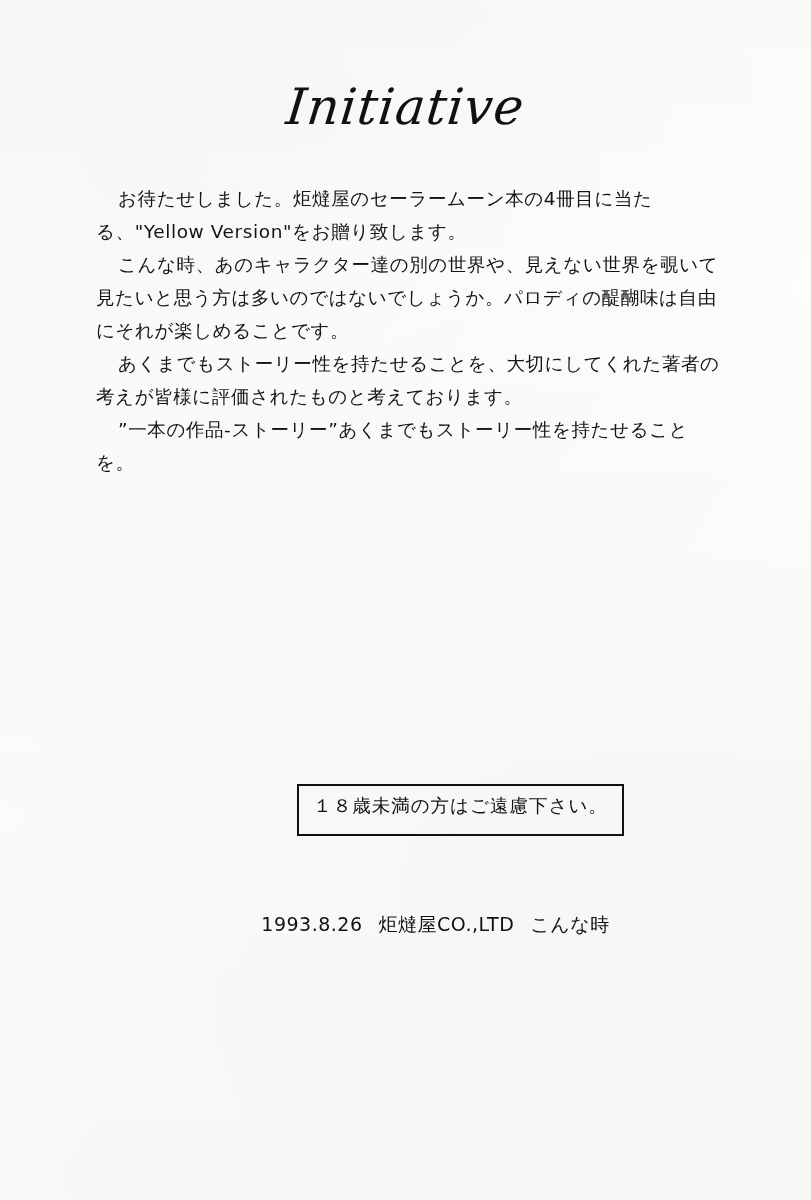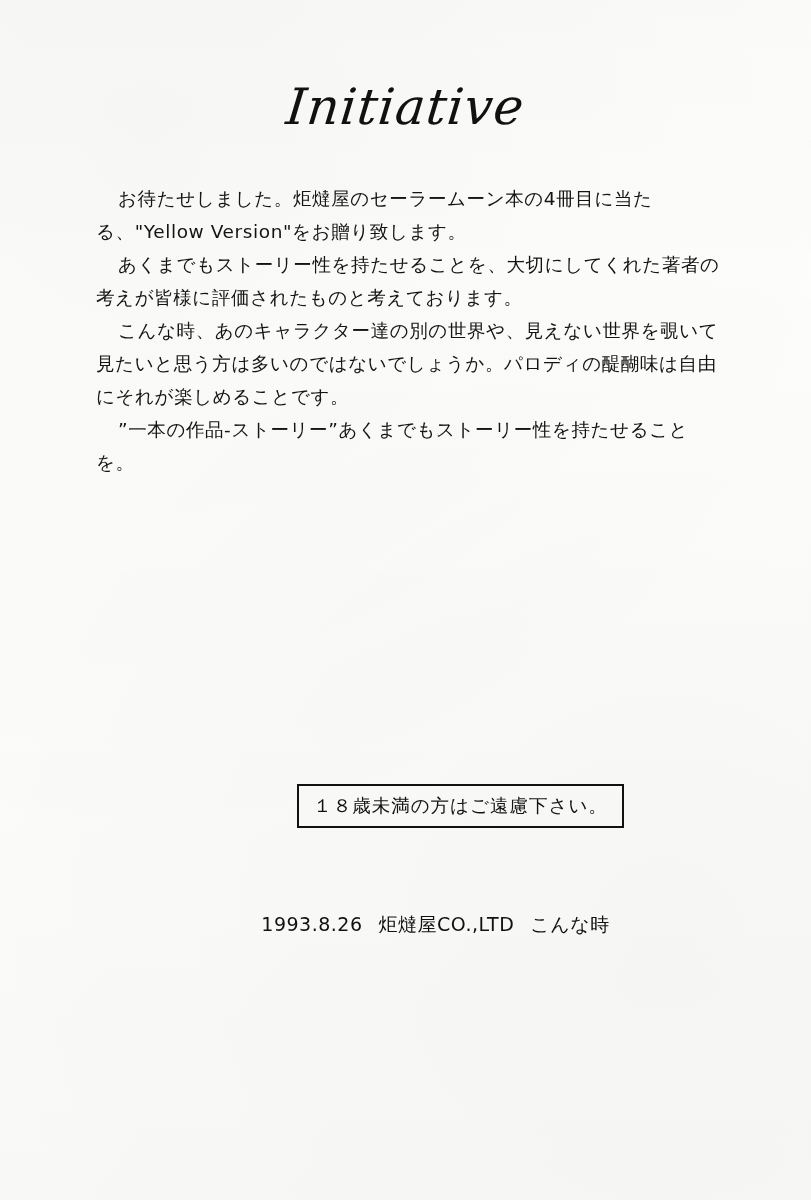--- a/index.html
+++ b/index.html
@@ -63,21 +63,21 @@
   .notice-wrap {
     position: absolute;
     top: 784px;
     left: 0;
     width: 100%;
     display: flex;
     justify-content: center;
   }
   .notice {
     border: 2.5px solid #111111;
-    padding: 7px 14px 8px 14px;
+    padding: 7px 14px 16px 14px;
     font-family: "DejaVu Sans", sans-serif;
     font-size: 18.5px;
     letter-spacing: 1px;
     color: #111111;
     margin-left: 110px;
   }
   .colophon {
     position: absolute;
     top: 912px;
     left: 0;
@@ -96,22 +96,22 @@
 </style>
 </head>
 <body>
 
 <div class="page">
 
   <div class="title">Initiative</div>
 
   <div class="body-text">
     <p>お待たせしました。炬燵屋のセーラームーン本の4冊目に当たる、"Yellow Version"をお贈り致します。</p>
+    <p>こんな時、あのキャラクター達の別の世界や、見えない世界を覗いて見たいと思う方は多いのではないでしょうか。パロディの醍醐味は自由にそれが楽しめることです。</p>
     <p>あくまでもストーリー性を持たせることを、大切にしてくれた著者の考えが皆様に評価されたものと考えております。</p>
-    <p>こんな時、あのキャラクター達の別の世界や、見えない世界を覗いて見たいと思う方は多いのではないでしょうか。パロディの醍醐味は自由にそれが楽しめることです。</p>
     <p>”一本の作品-ストーリー”あくまでもストーリー性を持たせることを。</p>
   </div>
 
   <div class="notice-wrap">
     <div class="notice">１８歳未満の方はご遠慮下さい。</div>
   </div>
 
   <div class="colophon">
     <span>1993.8.26</span><span class="sp"></span><span>炬燵屋CO.,LTD</span><span class="sp"></span><span>こんな時</span>
   </div>

